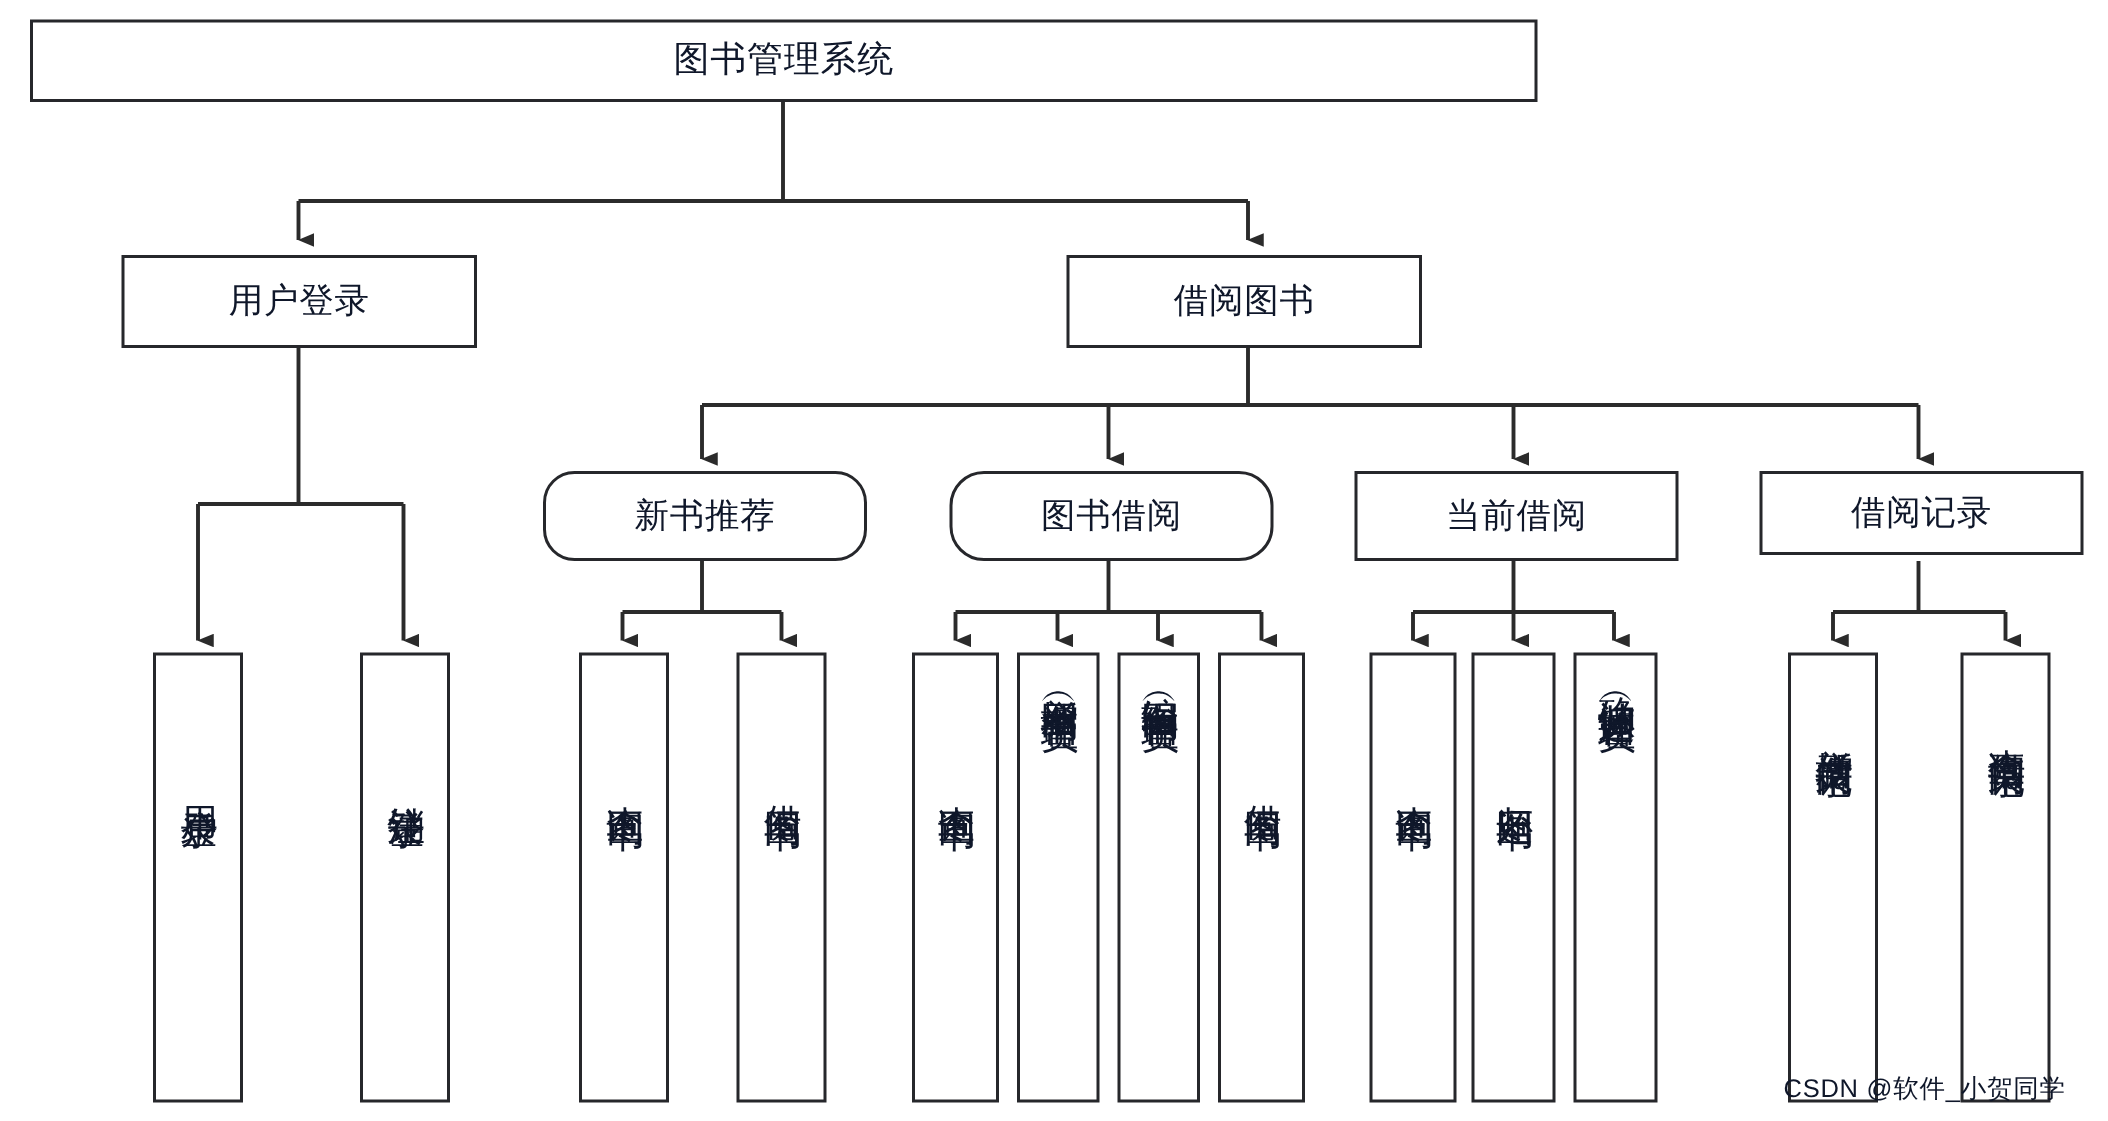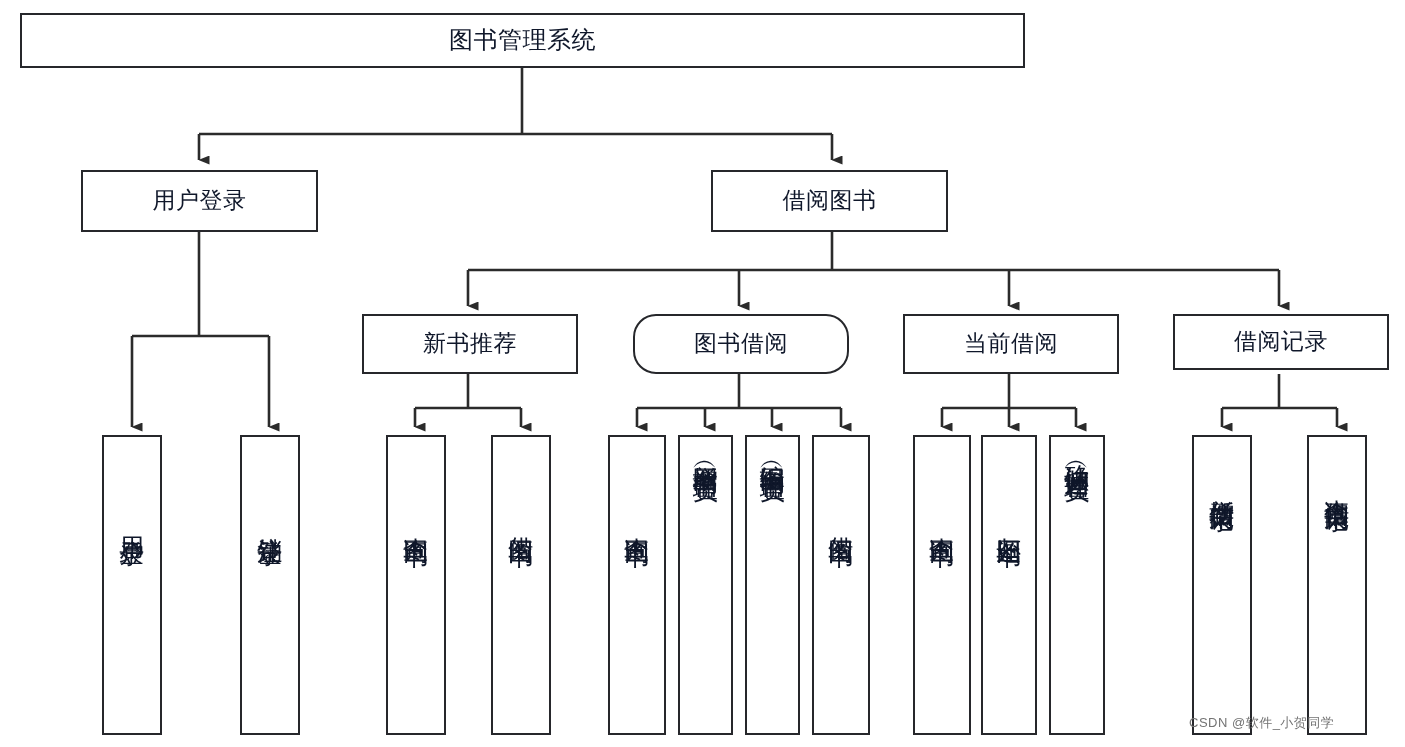--- a/index.html
+++ b/index.html
@@ -56,22 +56,22 @@
     letter-spacing: 2px;
     white-space: nowrap;
     -webkit-text-orientation: upright;
   }
   .node.root .label { font-size: 24px; }
 
   #watermark {
     position: absolute;
     left: 1189px;
     top: 714px;
-    font-size: 13px;
-    color: #737373;
+    font-size: 17px;
+    color: #0f172a;
     white-space: nowrap;
     z-index: 5;
     letter-spacing: 0.5px;
   }
 </style>
 </head>
 <body>
 
 <div id="canvas">
 
@@ -129,21 +129,21 @@
     <span class="label">图书管理系统</span>
   </div>
 
   <div class="node" style="left:81px; top:170px; width:237px; height:62px;">
     <span class="label">用户登录</span>
   </div>
   <div class="node" style="left:711px; top:170px; width:237px; height:62px;">
     <span class="label">借阅图书</span>
   </div>
 
-  <div class="node" style="left:362px; top:314px; width:216px; height:60px;">
+  <div class="node" style="left:362px; top:314px; width:216px; height:60px;border-radius:21px;">
     <span class="label">新书推荐</span>
   </div>
   <div class="node" style="left:633px; top:314px; width:216px; height:60px;border-radius:23px;">
     <span class="label">图书借阅</span>
   </div>
   <div class="node" style="left:903px; top:314px; width:216px; height:60px;justify-content:center;">
     <span class="label">当前借阅</span>
   </div>
   <div class="node" style="left:1173px; top:314px; width:216px; height:56px;">
     <span class="label">借阅记录</span>

